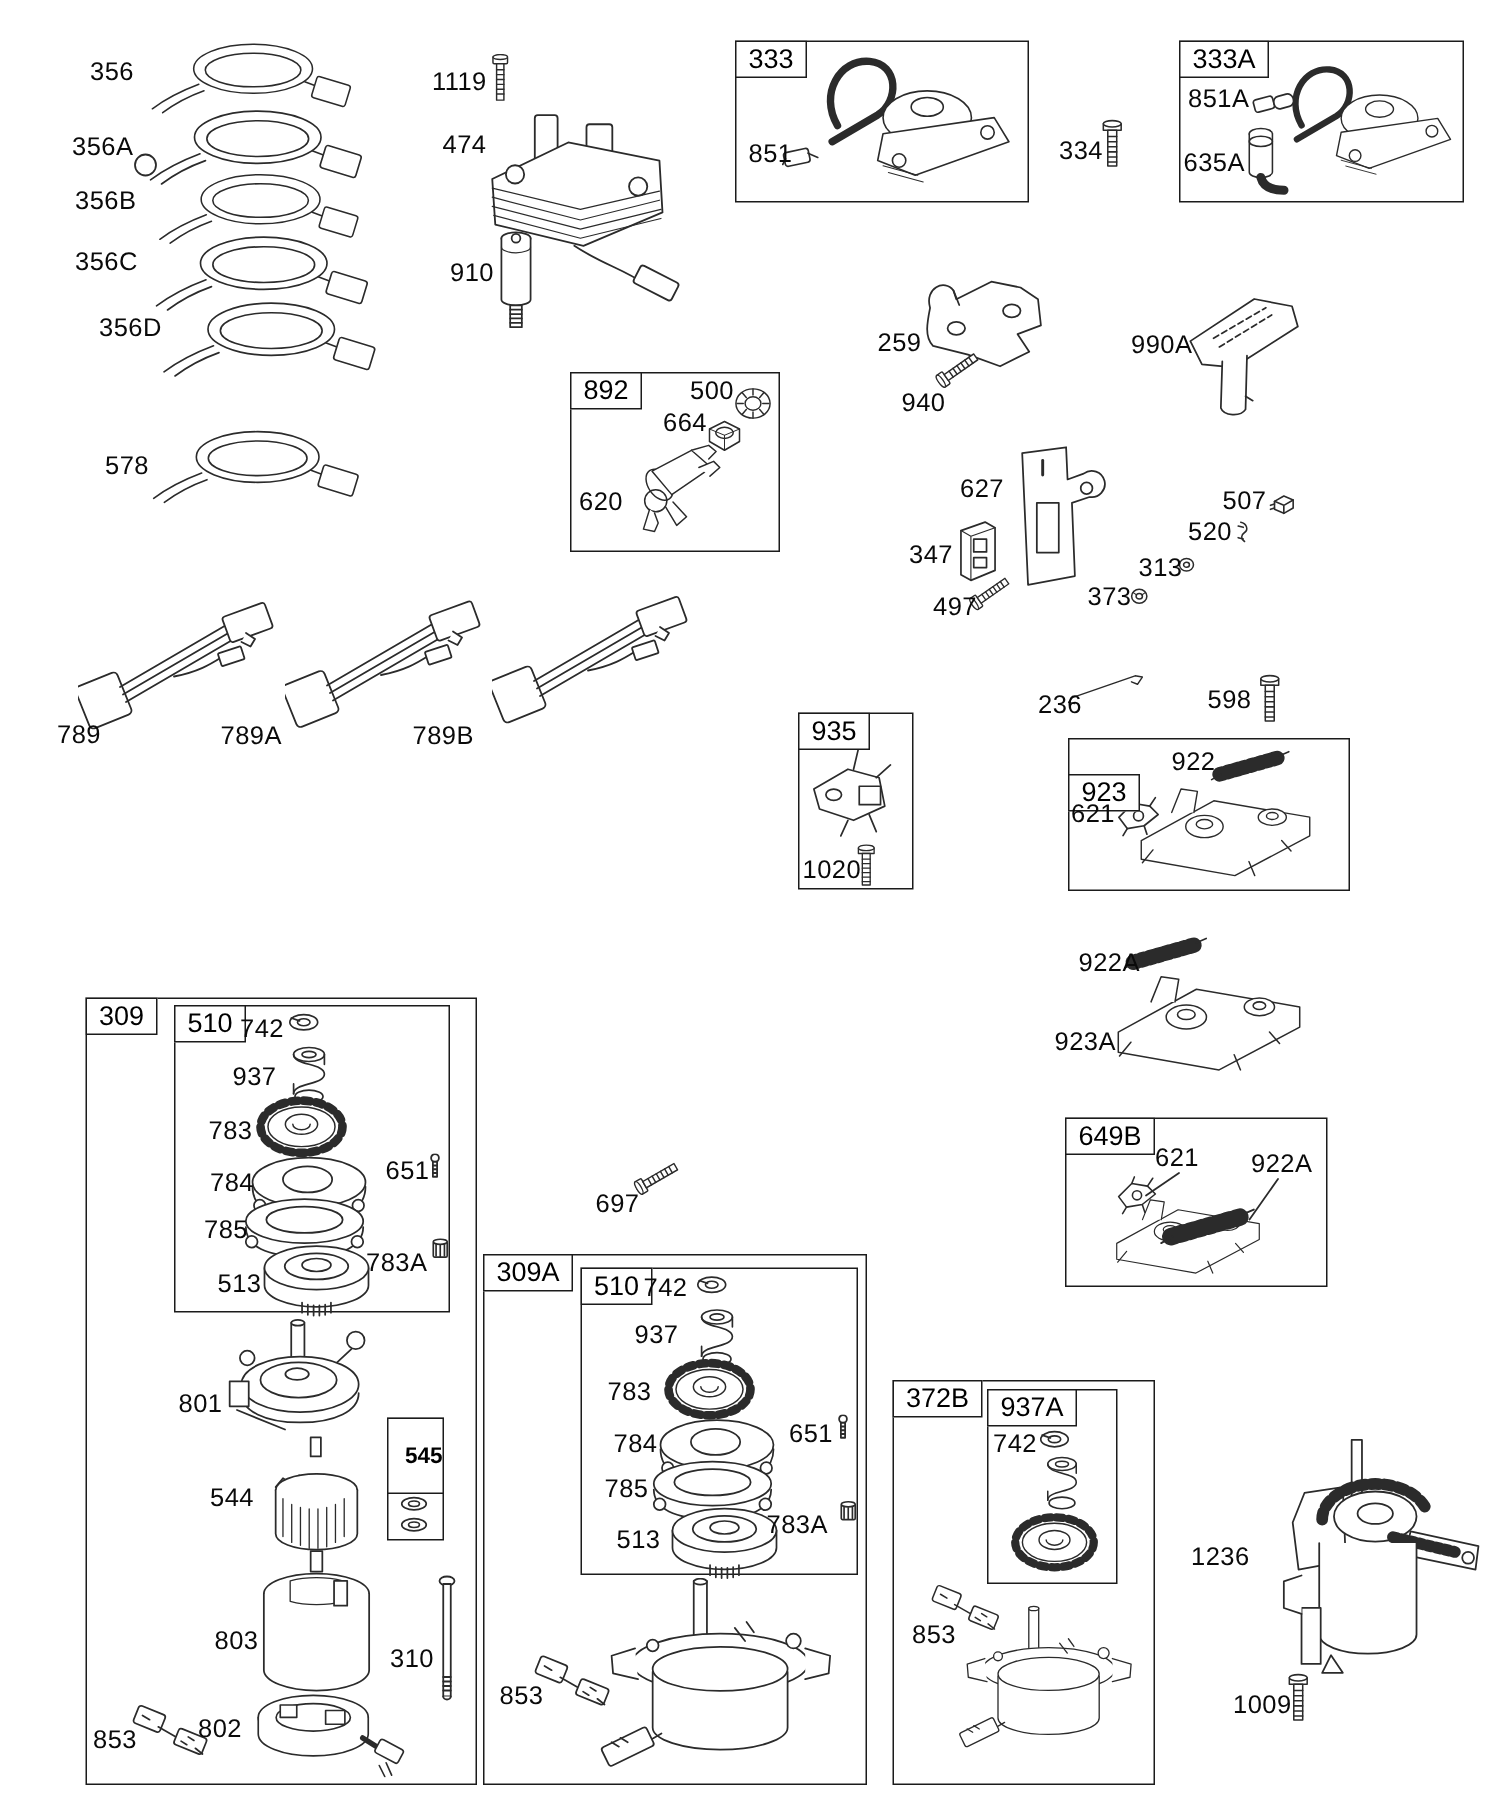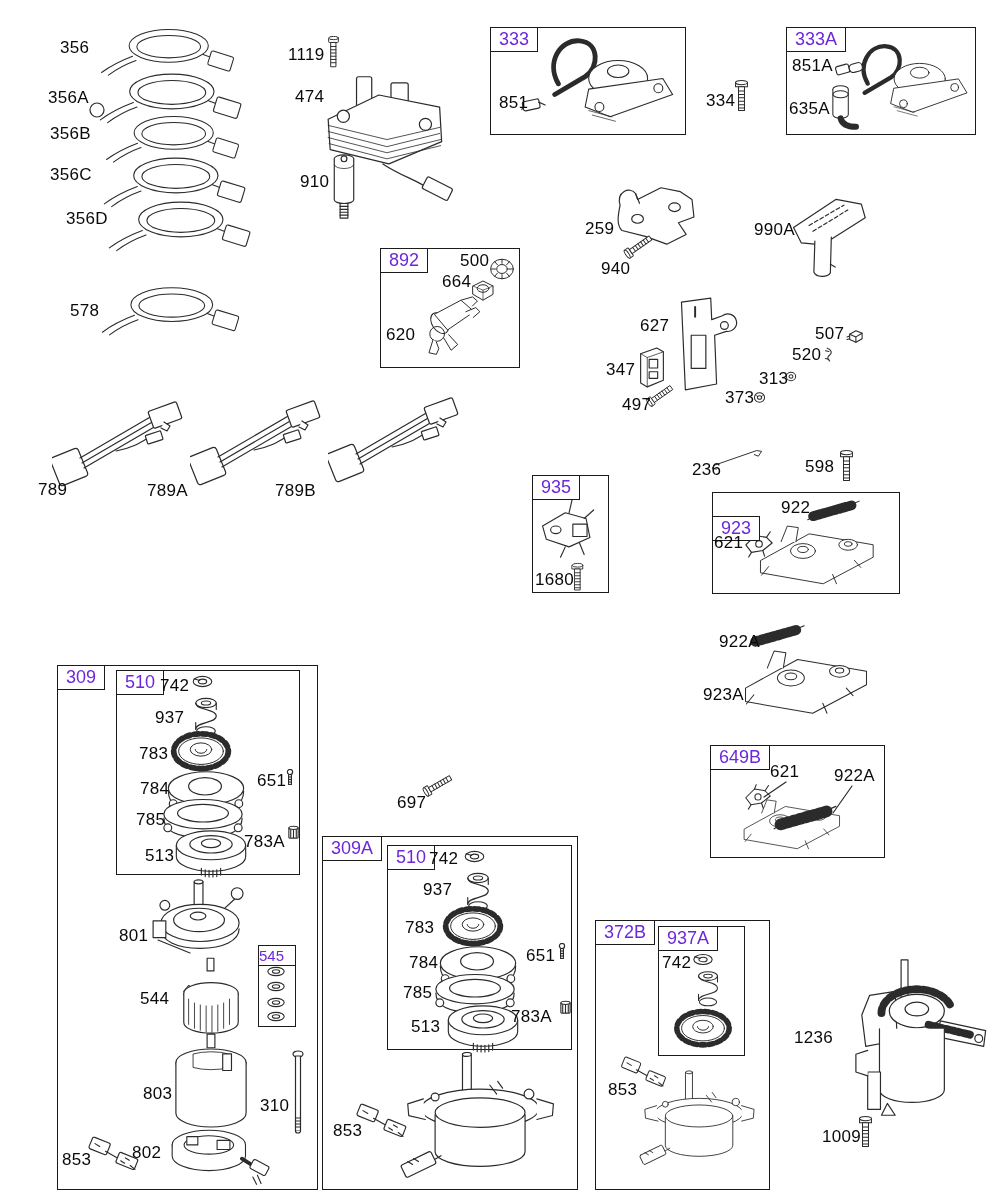--- a/index.html
+++ b/index.html
@@ -1,21 +1,21 @@
 <!DOCTYPE html>
 <html><head>
 <meta charset="utf-8">
 <style>
   * { margin:0; padding:0; box-sizing:border-box; }
   html,body { background:#ffffff; font-family:"Liberation Sans", sans-serif; }
   #canvas { position:relative; width:1000px; height:1200px; background:#fff; overflow:hidden; }
   .lbl { position:absolute; font-size:17px; letter-spacing:0.3px; color:#0a0a0a; white-space:nowrap; z-index:30; }
   .box { position:absolute; border:1.5px solid #1b1b1b; z-index:10; }
-  .tag { position:absolute; border:1.5px solid #1b1b1b; background:#fff; font-size:18px; padding:1px 8px; color:#6d28d9; z-index:20; white-space:nowrap; }
-  .tag.small { font-size:15px; padding:1px 0; text-align:left; }
+  .tag { position:absolute; border:1.5px solid #1b1b1b; background:#fff; font-size:18px; padding:1px 8px; color:#000000; z-index:20; white-space:nowrap; }
+  .tag.small { font-size:15px; padding:16px 0; text-align:right;font-weight:bold; }
   svg.art { position:absolute; left:0; top:0; z-index:15;
             stroke:#2b2b2b; stroke-width:1.2; stroke-linecap:round; stroke-linejoin:round; }
 </style>
 </head>
 <body>
 
 <div id="canvas">
 
   <svg class="art" width="1000" height="1200" viewBox="0 0 1000 1200">
     <defs>
@@ -468,21 +468,21 @@
   <div class="lbl" style="left:640px;top:316px">627</div>
   <div class="lbl" style="left:606px;top:360px">347</div>
   <div class="lbl" style="left:622px;top:395px">497</div>
   <div class="lbl" style="left:815px;top:324px">507</div>
   <div class="lbl" style="left:792px;top:345px">520</div>
   <div class="lbl" style="left:759px;top:369px">313</div>
   <div class="lbl" style="left:725px;top:388px">373</div>
   <div class="lbl" style="left:38px;top:480px">789</div>
   <div class="lbl" style="left:147px;top:481px">789A</div>
   <div class="lbl" style="left:275px;top:481px">789B</div>
-  <div class="lbl" style="left:535px;top:570px">1680</div>
+  <div class="lbl" style="left:535px;top:570px">1020</div>
   <div class="lbl" style="left:692px;top:460px">236</div>
   <div class="lbl" style="left:805px;top:457px">598</div>
   <div class="lbl" style="left:781px;top:498px">922</div>
   <div class="lbl" style="left:714px;top:533px">621</div>
   <div class="lbl" style="left:719px;top:632px">922A</div>
   <div class="lbl" style="left:703px;top:685px">923A</div>
   <div class="lbl" style="left:770px;top:762px">621</div>
   <div class="lbl" style="left:834px;top:766px">922A</div>
   <div class="lbl" style="left:160px;top:676px">742</div>
   <div class="lbl" style="left:155px;top:708px">937</div>

